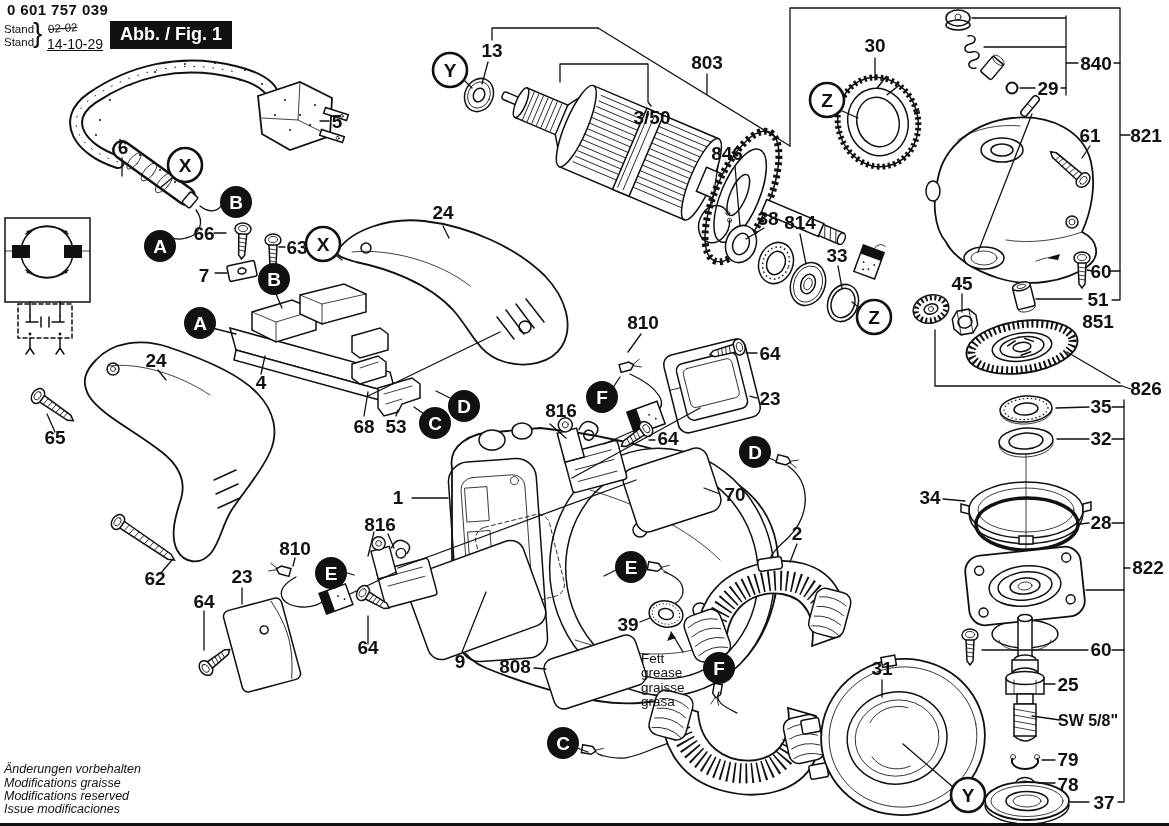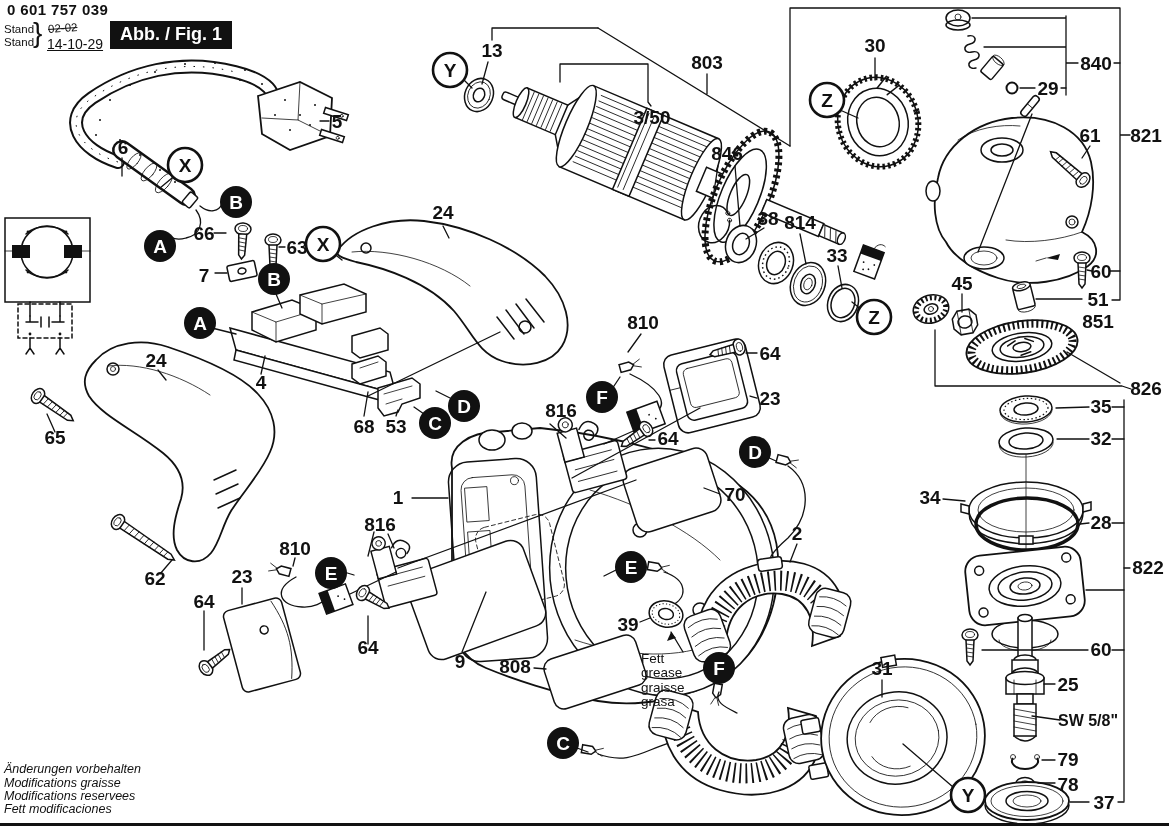--- a/index.html
+++ b/index.html
@@ -709,16 +709,16 @@
         </g>
       <g>
           <circle cx="968" cy="795" r="17" fill="#fff" stroke="#111" stroke-width="2.6"></circle>
           <text class="mkt" x="968" y="802">Y</text>
         </g>
     </g>
   </svg>
 
   <div class="abs footer-line" style="top:763px">Änderungen vorbehalten</div>
   <div class="abs footer-line" style="top:777px">Modifications graisse</div>
-  <div class="abs footer-line" style="top:790px">Modifications reservees</div>
-  <div class="abs footer-line" style="top:803px">Fett modificaciones</div>
+  <div class="abs footer-line" style="top:790px">Modifications reserved</div>
+  <div class="abs footer-line" style="top:803px">Issue modificaciones</div>
   <div class="abs bottom-rule"></div>
 </div>
 
 </body></html>

